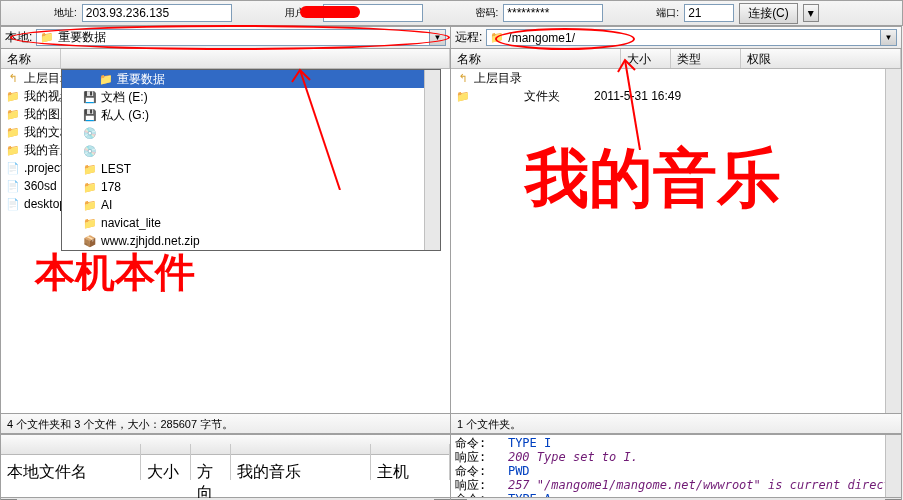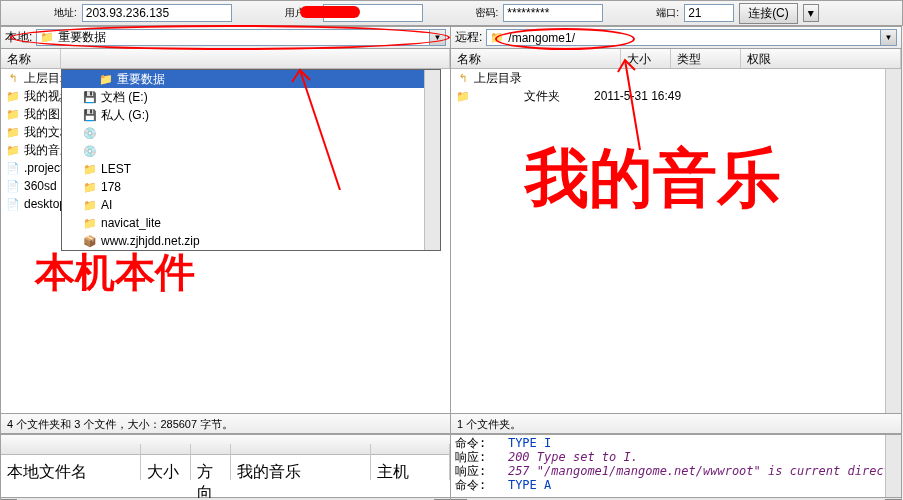--- a/index.html
+++ b/index.html
@@ -206,20 +206,21 @@
       <div class="col" style="width:40px">方向</div>
       <div class="col" style="width:140px">我的音乐</div>
       <div class="col" style="flex:1">主机</div>
     </div>
     <div class="log"></div>
   </div>
   <div class="queue">
     <div class="log" id="log-lines" style="position:relative">
       <div><span class="cmdlabel">命令:</span>&nbsp;&nbsp;&nbsp;<span class="cmd">TYPE I</span></div>
         <div><span class="cmdlabel">响应:</span>&nbsp;&nbsp;&nbsp;<span class="resp">200 Type set to I.</span></div>
+        <div><span class="cmdlabel">命令:</span>&nbsp;&nbsp;&nbsp;<span class="cmd">PWD</span></div>
         <div><span class="cmdlabel">响应:</span>&nbsp;&nbsp;&nbsp;<span class="resp">257 "/mangome1/mangome.net/wwwroot" is current directory.</span></div>
         <div><span class="cmdlabel">命令:</span>&nbsp;&nbsp;&nbsp;<span class="cmd">TYPE A</span></div>
         <div class="scrollv"></div>
     </div>
   </div>
 </div>
 
 <div style="display:flex">
   <div class="hscroll" style="width:451px">
     <div class="arrow">◀</div>

